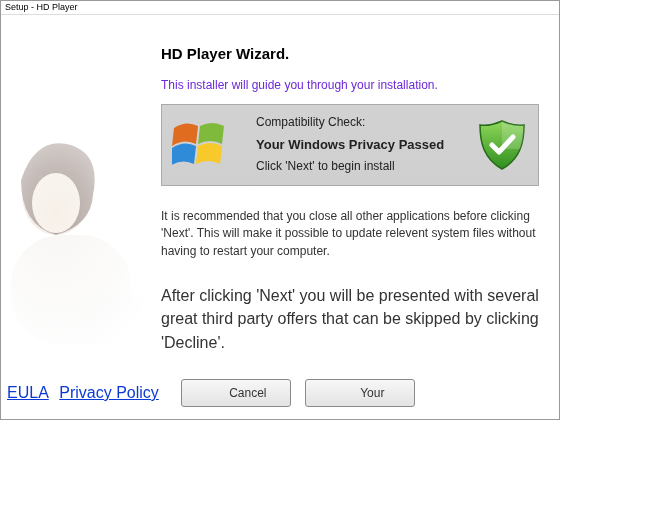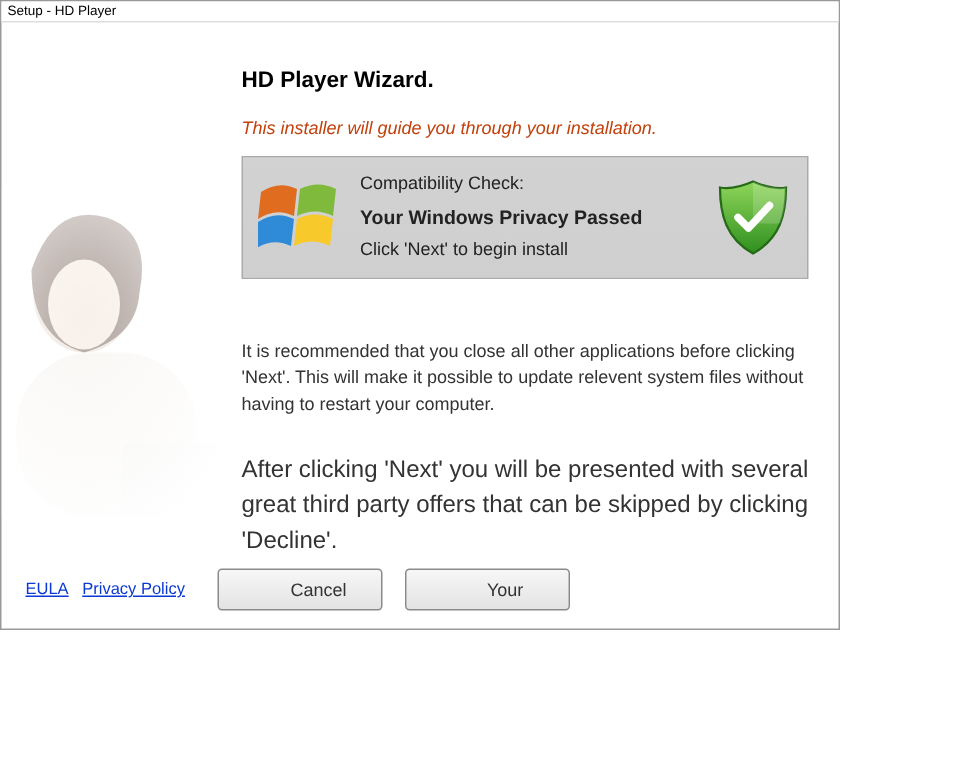--- a/index.html
+++ b/index.html
@@ -3,30 +3,30 @@
 <meta charset="utf-8">
 <style>
   * { box-sizing: border-box; margin: 0; padding: 0; }
   html, body { width: 648px; height: 514px; font-family: Verdana, Geneva, sans-serif; background: #fff; }
   .window { width: 560px; height: 420px; border: 1px solid #999; background: #fff; position: relative; }
   .titlebar { height: 14px; background: #fff; font-size: 9px; color: #000; padding: 1px 4px; border-bottom: 1px solid #ddd; }
   .body { position: relative; height: calc(100% - 14px); }
   .side-img { position: absolute; left: 0; top: 110px; width: 160px; height: 220px; overflow: hidden; pointer-events: none; }
   .content { position: absolute; left: 160px; top: 30px; right: 20px; }
   .heading { font-size: 15px; font-weight: bold; color: #000; margin-bottom: 16px; }
-  .intro { font-size: 12px; color: #c2410c; margin-bottom: 12px; font-style: italic; }
-  .compat-box { background: linear-gradient(#d2d2d2,#cfcfcf); border: 1px solid #aaa; height: 82px; display: flex; align-items: center; padding: 6px 10px; gap: 14px; margin-bottom: 40px; }
+  .intro { font-size: 12px; color: #6d28d9; margin-bottom: 12px; }
+  .compat-box { background: linear-gradient(#d2d2d2,#cfcfcf); border: 1px solid #aaa; height: 82px; display: flex; align-items: center; padding: 6px 10px; gap: 30px; margin-bottom: 22px; }
   .compat-text { flex: 1; font-size: 12px; color: #222; line-height: 1.6; }
   .compat-text .ln1 { font-size: 12px; }
   .compat-text .ln2 { font-weight: bold; font-size: 13px; margin: 2px 0; }
   .compat-text .ln3 { font-size: 12px; }
   .rec { font-size: 12px; color: #333; line-height: 1.45; margin-bottom: 24px; }
   .offers { font-size: 16px; color: #333; line-height: 1.45; }
   .footer { position: absolute; left: 0; right: 0; bottom: 12px; display: flex; align-items: center; }
-  .links { font-size: 11px; padding-left: 16px; }
+  .links { font-size: 16px; padding-left: 6px; }
   .links a { color: #0b39d6; text-decoration: underline; cursor: pointer; margin-right: 6px; }
   .btn { display: inline-flex; align-items: center; justify-content: center; width: 110px; height: 28px; font-size: 12px; color: #333; background: linear-gradient(#f7f7f7,#e3e3e3); border: 1px solid #8a8a8a; border-radius: 3px; cursor: pointer; margin-left: 10px; padding-left: 24px; }
   .btn-row { margin-left: 6px; }
   .win-logo { width: 54px; height: 54px; flex-shrink: 0; }
   .shield { width: 52px; height: 52px; flex-shrink: 0; }
   svg { display: block; }
 </style>
 </head>
 <body>
 

